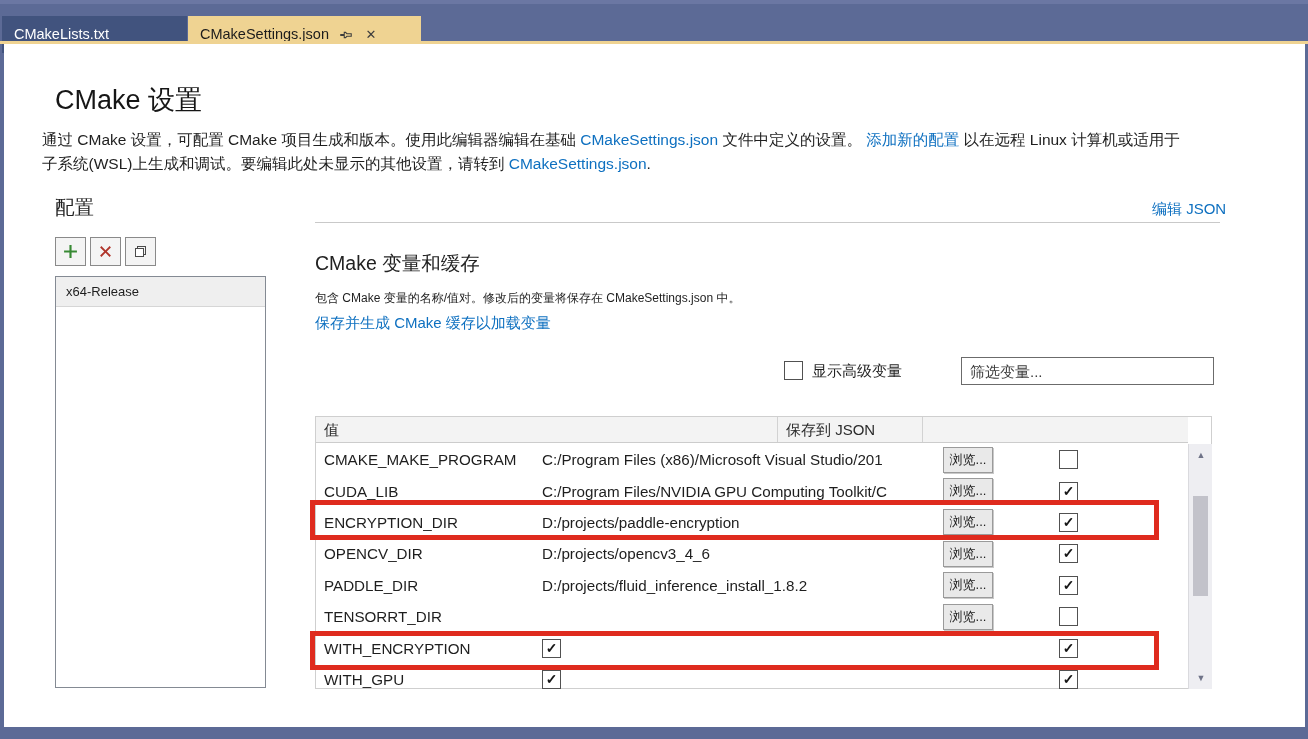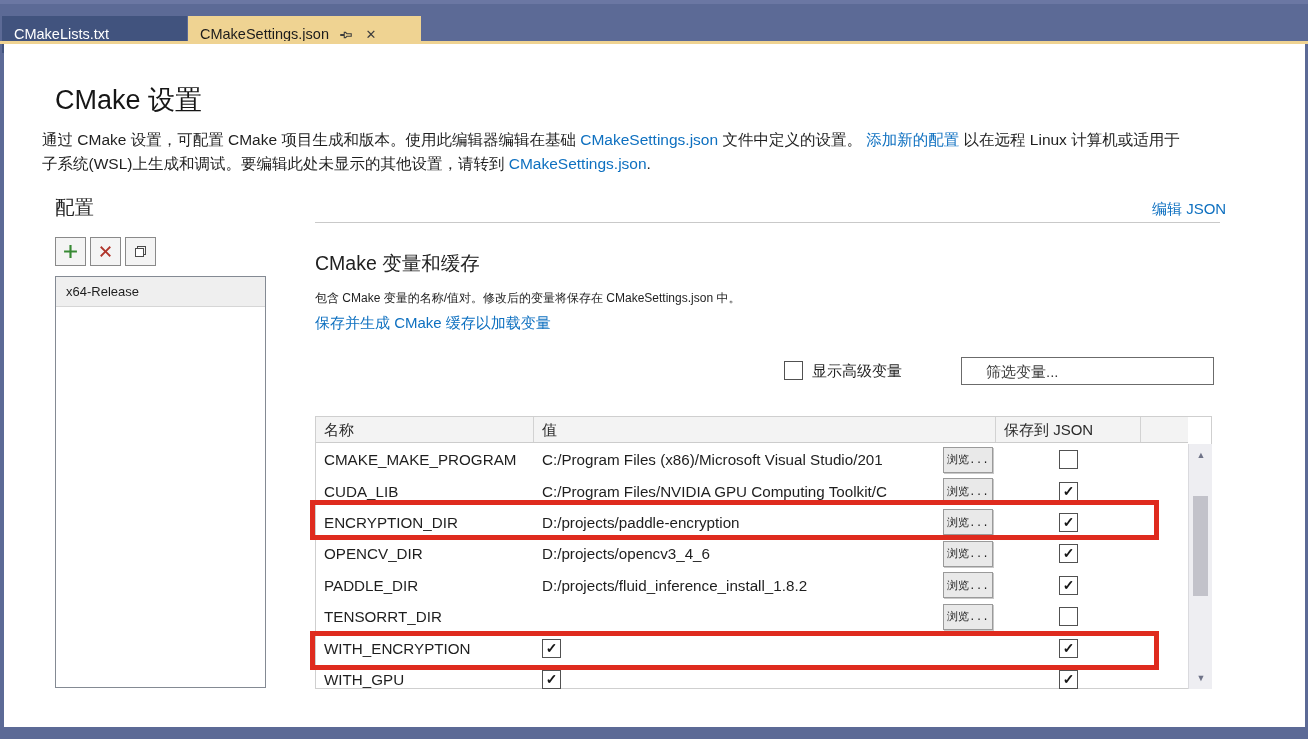--- a/index.html
+++ b/index.html
@@ -34,37 +34,37 @@
   .toolbar { position:absolute; left:51px; top:193px; display:flex; gap:4px; }
   .tbtn { width:31px; height:29px; background:#f4f4f4; border:1px solid #8a8a8a; display:flex; align-items:center; justify-content:center; cursor:pointer; }
   .listbox { position:absolute; left:51px; top:232px; width:211px; height:412px; border:1px solid #848a93; background:#ffffff; }
   .listitem { height:30px; line-height:30px; background:#efefef; border-bottom:1px solid #d6d6d6; font-size:13px; padding-left:10px; }
 
   .vars-desc { position:absolute; left:311px; top:246px; font-size:12px; }
   .save-link { position:absolute; left:311px; top:270px; font-size:15px; }
 
   .adv-cb { position:absolute; left:780px; top:317px; }
   .adv-lbl { position:absolute; left:808px; top:318px; font-size:15px; }
-  .filter { position:absolute; left:957px; top:313px; width:253px; height:28px; border:1px solid #6b6b6b; font-size:15px; padding:0 24px; font-family:"Liberation Sans", sans-serif; color:#333; }
+  .filter { position:absolute; left:957px; top:313px; width:253px; height:28px; border:1px solid #6b6b6b; font-size:15px; padding:0 8px; font-family:"Liberation Sans", sans-serif; color:#333; }
   .filter::placeholder { color:#3c3c3c; opacity:1; }
 
   .cb { width:19px; height:19px; border:1px solid #515151; background:#fff; display:flex; align-items:center; justify-content:center; font-size:14px; font-weight:bold; color:#161616; flex:0 0 auto; }
   .cb.checked::after { content:"\2713"; margin-top:-1px; }
 
   
   .vtable { position:absolute; left:311px; top:372px; width:897px; height:273px; border:1px solid #cfcfcf; background:#fff; }
   .thead { position:absolute; left:0; top:0; width:872px; height:26px; background:#f3f3f3; border-bottom:1px solid #cccccc; display:flex; font-size:15px; color:#2b2b2b; }
   .th { line-height:25px; padding-left:8px; border-right:1px solid #d2d2d2; }
   .th.c-name { width:218px; } .th.c-value { width:462px; } .th.c-save { width:145px; } .th.c-extra { width:47px; border-right:none; }
   .tbody { position:absolute; left:0; top:27px; width:872px; height:245px; overflow:hidden; }
   .trow { position:relative; height:31.4px; display:flex; align-items:center; }
   .td-name { width:218px; padding-left:8px; font-size:15.2px; white-space:nowrap; overflow:hidden; }
   .td-value { width:462px; position:relative; height:100%; display:flex; align-items:center; padding-left:8px; }
   .td-value .valtext { font-size:15.2px; white-space:nowrap; overflow:hidden; width:398px; }
-  .browse { position:absolute; right:3px; top:50%; transform:translateY(-50%); width:50px; height:26px; background:#e9e9e9; border:1px solid #9a9a9a; font-size:11px; color:#1e1e1e; font-family:Liberation Mono, monospace; cursor:pointer; box-shadow:1px 1px 0 #c9c9c9; }
+  .browse { position:absolute; right:3px; top:50%; transform:translateY(-50%); width:50px; height:26px; background:#e9e9e9; border:1px solid #9a9a9a; font-size:13px; color:#1e1e1e; font-family:Liberation Sans, sans-serif; cursor:pointer; box-shadow:1px 1px 0 #c9c9c9; }
   .td-save { width:145px; display:flex; justify-content:center; }
 
   
   .vscroll { position:absolute; left:872px; top:27px; width:24px; height:245px; background:#eeeef2; border-left:1px solid #dadade; }
   .varrow { position:absolute; left:0; width:24px; height:18px; display:flex; align-items:center; justify-content:center; color:#6f7388; font-size:9px; cursor:pointer; }
   .varrow.up { top:2px; } .varrow.down { bottom:2px; }
   .vthumb { position:absolute; left:4px; top:52px; width:15px; height:100px; background:#c2c2ca; cursor:pointer; }
 
   
   .hl { position:absolute; border:5px solid #df2b1e; background:transparent; pointer-events:none; }
@@ -131,21 +131,20 @@
   <div class="sech vars-h">CMake 变量和缓存</div>
   <div class="vars-desc">包含 CMake 变量的名称/值对。修改后的变量将保存在 CMakeSettings.json 中。</div>
   <a class="link save-link">保存并生成 CMake 缓存以加载变量</a>
 
   <span class="cb adv-cb"></span>
   <span class="adv-lbl">显示高级变量</span>
   <input class="filter" type="text" placeholder="筛选变量..." style="">
 
   <div class="vtable">
     <div class="thead">
-      <div class="th c-name">名称</div>
       <div class="th c-value">值</div>
       <div class="th c-save">保存到 JSON</div>
       <div class="th c-extra"></div>
     </div>
     <div class="tbody">
         <div class="trow">
           <div class="td-name">CMAKE_MAKE_PROGRAM</div>
           <div class="td-value">
             <span class="valtext">C:/Program Files (x86)/Microsoft Visual Studio/201</span>
             <button class="browse">浏览...</button>

